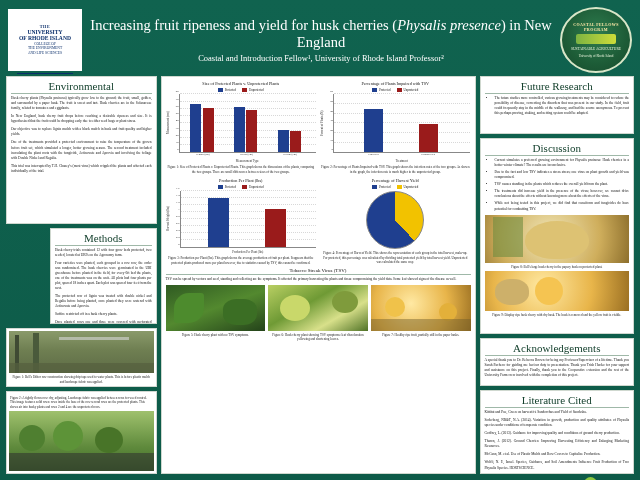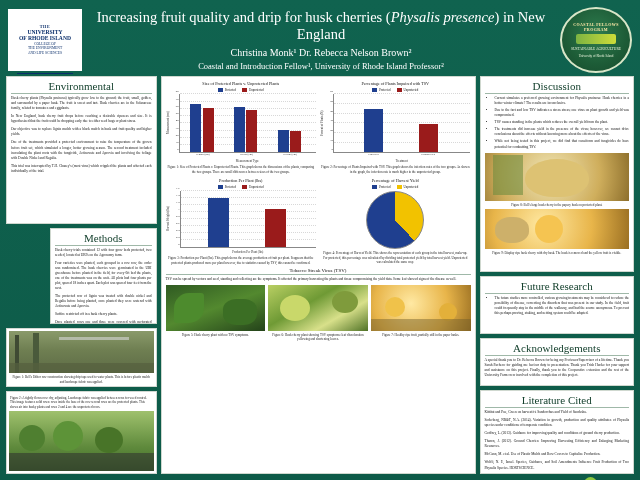--- a/index.html
+++ b/index.html
@@ -112,22 +112,21 @@
       <div class="t1">THE</div>
       <div class="t2">UNIVERSITY</div>
       <div class="t3">OF RHODE ISLAND</div>
       <div class="bar"></div>
       <div class="t4">COLLEGE OF</div>
       <div class="t4">THE ENVIRONMENT</div>
       <div class="t4">AND LIFE SCIENCES</div>
     </div>
 
     <div class="head-text">
-      <h1><span>Increasing fruit quality and drip for husk cherries (</span><span class="ital">Physalis presence</span><span>) in New England</span></h1>
-      <h2>Christina Monk¹ Dr. Rebecca Nelson Brown²</h2>
+      <h1><span>Increasing fruit ripeness and yield for husk cherries (</span><span class="ital">Physalis presence</span><span>) in New England</span></h1>
       <h3>Coastal and Introduction Fellow¹, University of Rhode Island Professor²</h3>
     </div>
 
     <div class="sust-logo">
       <div class="top">COASTAL FELLOWS PROGRAM</div>
       <div class="leafbar"></div>
       <div class="mid">SUSTAINABLE
 AGRICULTURE</div>
       <div class="bot">University of Rhode Island</div>
     </div>
@@ -345,20 +344,27 @@
               </div>
               <div class="caption">Figure 7: Healthy ripe fruit, partially still in the paper husks.</div>
             </div>
           </div>
         </div>
       </div>
     </div>
 
     <div class="col right">
 
+      <div class="panel" style="height:58px;overflow:hidden;">
+        <h4>Future Research</h4>
+        <ul>
+          <li>The future studies more controlled, various growing treatments may be considered to reduce the possibility of disease, correcting the disorders that was present in our study. In the field, fruit could frequently stay in the middle of the walkway, and had the source anonymous. To prevent this perhaps proving, staking, and netting system could be adapted.</li>
+        </ul>
+      </div>
+
       <div class="panel" style="height:196px;overflow:hidden;">
         <h4>Discussion</h4>
         <ul>
           <li>Current simulates a preferred growing environment for Physalis pruinosa: Husk cherries in a hotter winter climate? The results are inconclusive.</li>
           <li>Due to the fact and low TSV indicates a stress stress; one virus on plant growth and yield was compromised.</li>
           <li>TSV causes standing in the plants which reduces the overall yield from the plant.</li>
           <li>The treatments did increase yield in the presence of the virus; however, we cannot drive conclusions about the effects without knowing more about the effects of the virus.</li>
           <li>While not being tested in this project, we did find that cuneiform and fungicides do have potential for combatting TSV.</li>
         </ul>
         <div class="ph husk" style="height:48px;margin-top:2px;">
@@ -366,27 +372,20 @@
           <div style="position:absolute;left:8px;top:2px;width:30px;height:40px;background:#6f8c3f;opacity:.6;"></div>
         </div>
         <div class="caption">Figure 8: Bell's large husk cherry in the papery husk on protected plant.</div>
         <div class="ph fruit" style="height:40px;margin-top:2px;">
           <div style="position:absolute;left:50px;top:6px;width:28px;height:28px;border-radius:50%;background:#f5c451;"></div>
           <div style="position:absolute;left:10px;top:8px;width:34px;height:26px;border-radius:45%;background:#cdb06a;"></div>
         </div>
         <div class="caption">Figure 9: Display ripe husk cherry with dry husk. The husk is removed and the yellow fruit is visible.</div>
       </div>
 
-      <div class="panel" style="height:58px;overflow:hidden;">
-        <h4>Future Research</h4>
-        <ul>
-          <li>The future studies more controlled, various growing treatments may be considered to reduce the possibility of disease, correcting the disorders that was present in our study. In the field, fruit could frequently stay in the middle of the walkway, and had the source anonymous. To prevent this perhaps proving, staking, and netting system could be adapted.</li>
-        </ul>
-      </div>
-
       <div class="panel" style="height:48px;overflow:hidden;">
         <h4>Acknowledgements</h4>
         <p>A special thank you to Dr. Rebecca Brown for being my Professor/Supervisor of a lifetime. Thank you Sarah Pacheco for guiding me her/our duty to presentation. Thank you Trish Hucko for your support and assistance on this project. Finally, thank you to the Cooperative extension and the rest of the University Farm crew involved with the completion of this project.</p>
       </div>
 
       <div class="panel" style="flex:1;overflow:hidden;">
         <h4>Literature Cited</h4>
         <p>Kittitat and Pue, Green on harvest/ct. Sandorchus and Yield of Sandesha.</p>
         <p>Soderberg, NR&amp;T, N.A. (2014). Variation in growth, production and quality attributes of Physalis species under conditions of temperate condition.</p>
         <p>Godfrey, L. (2013). Guidance for improving quality and conditions of ground cherry production.</p>

